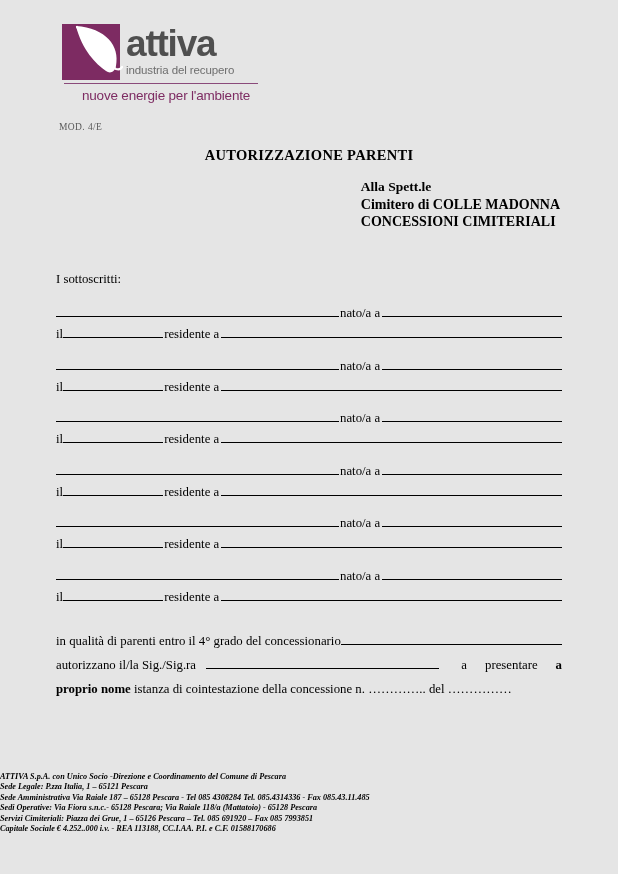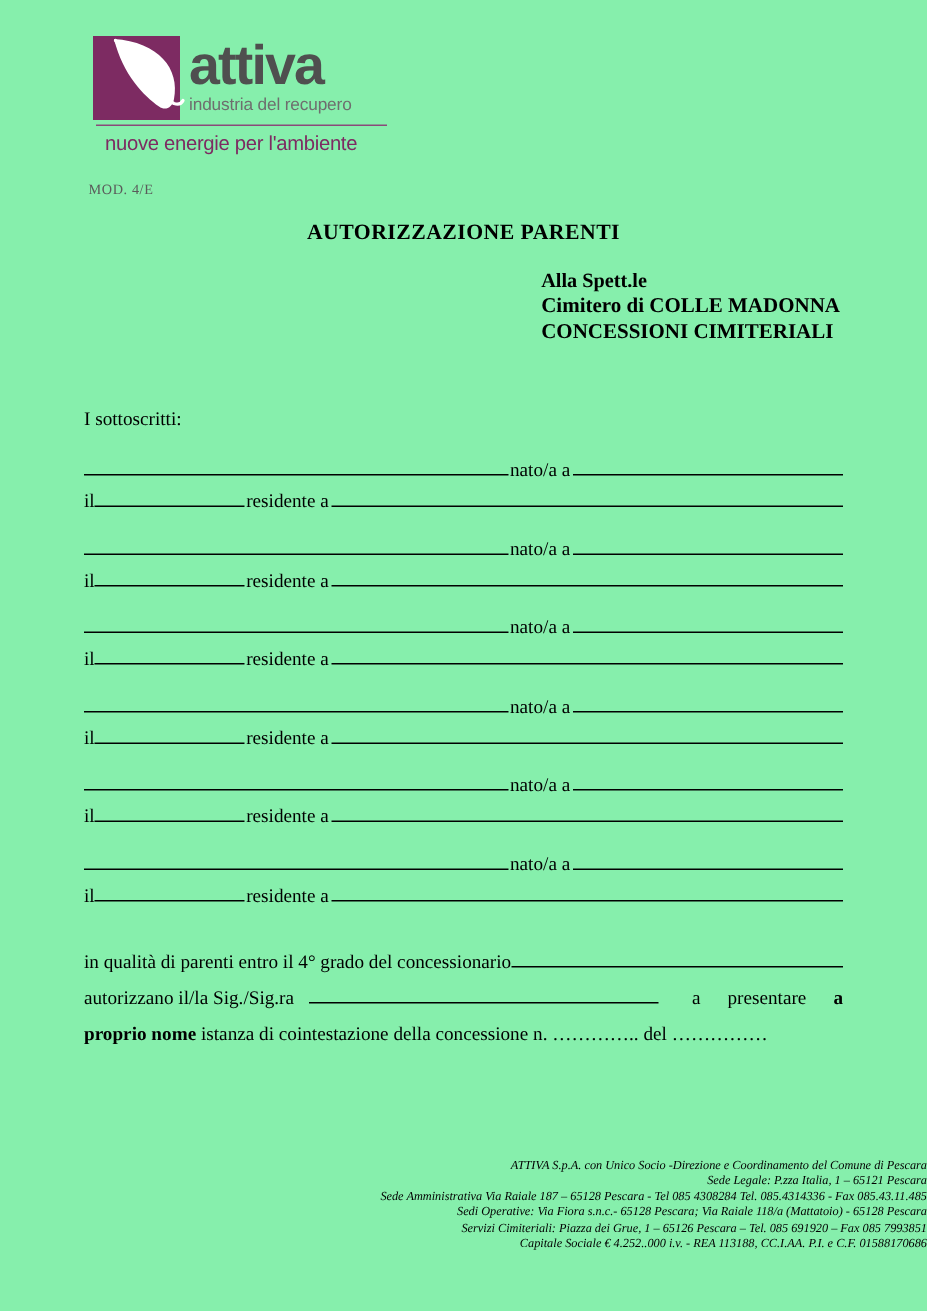--- a/index.html
+++ b/index.html
@@ -12,21 +12,21 @@
     height: 874px;
     position: relative;
     font-family: "Liberation Serif", serif;
     color: #000000;
     overflow: hidden;
   }
 
   .page {
     position: absolute;
     inset: 0;
-    background: #86efac;
+    background: #e5e5e5;
   }
 
   
   .letterhead {
     position: absolute;
     left: 62px;
     top: 24px;
     width: 210px;
   }
   .logo-row {
@@ -74,21 +74,21 @@
     width: 194px;
     height: 1px;
     background: #8a4a7a;
   }
   .logo-tagline {
     font-family: "Liberation Sans", sans-serif;
     font-size: 13.5px;
     line-height: 17px;
     color: #7d2b62;
     margin-top: 3px;
-    margin-left: 8px;
+    margin-left: 20px;
     letter-spacing: -0.2px;
   }
 
   .mod-code {
     position: absolute;
     left: 59px;
     top: 122px;
     font-family: "Liberation Serif", serif;
     font-size: 9.5px;
     color: #5a5a5a;
@@ -192,24 +192,24 @@
     top: 706px;
     font-size: 12.8px;
   }
 
   
   .footer {
     position: absolute;
     left: 0;
     right: 0;
     top: 772px;
-    text-align: right;
+    text-align: left;
     font-family: "Liberation Serif", serif;
     font-style: italic;
-    font-weight: normal;
+    font-weight: bold;
     font-size: 8.2px;
     line-height: 10.4px;
     color: #000000;
   }
   .footer div { white-space: nowrap; }
 </style>
 </head>
 <body>
 
 <div class="page">

